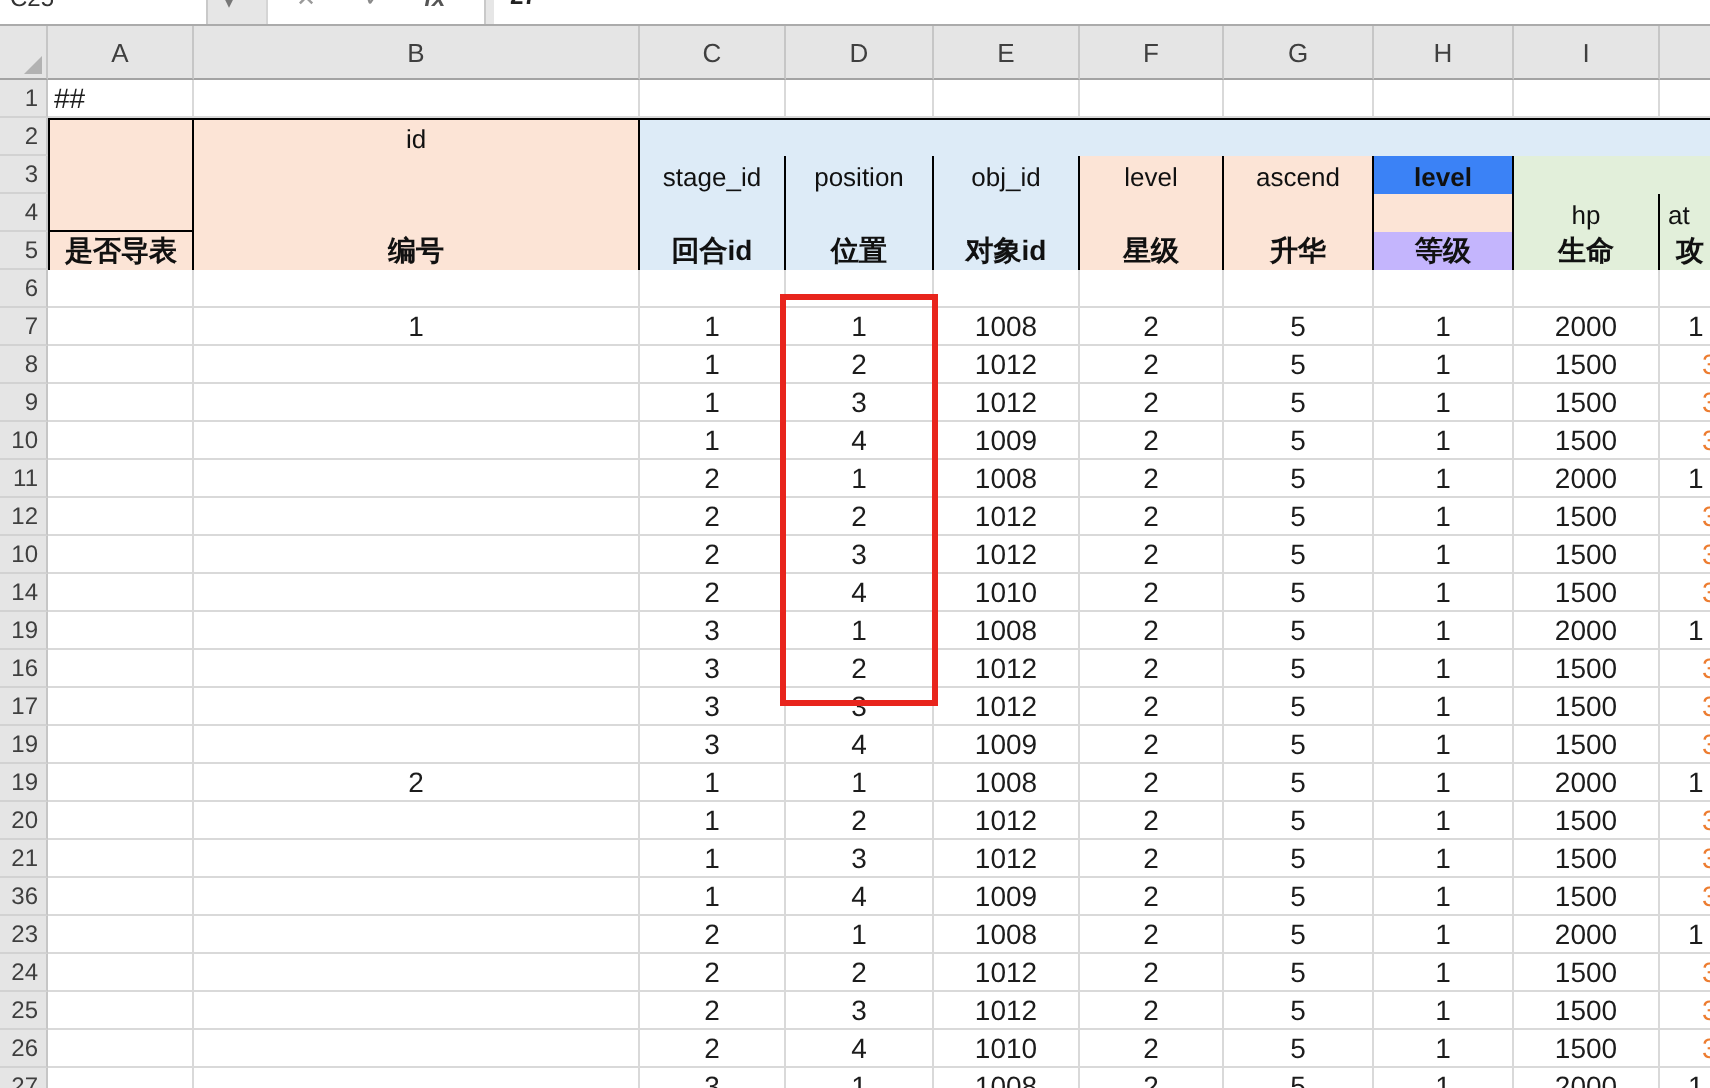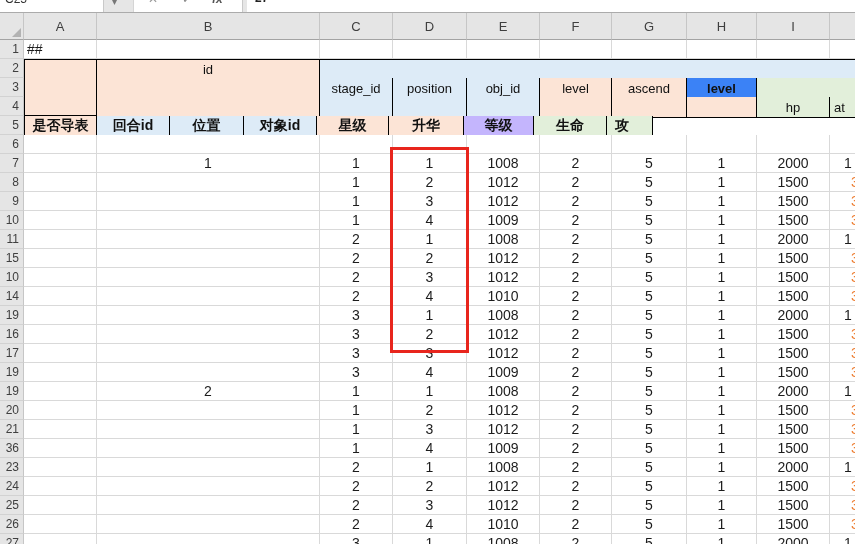--- a/index.html
+++ b/index.html
@@ -128,20 +128,21 @@
       <div class="hc" style="width: 73px; background: rgb(221, 235, 247);"></div>
       <div class="hc" style="width: 72px; background: rgb(252, 228, 214);"></div>
       <div class="hc" style="width: 75px; background: rgb(252, 228, 214);"></div>
       <div class="hc" style="width: 70px; background: rgb(252, 228, 214);"></div>
       <div class="hc" style="width: 73px; background: rgb(226, 239, 218);">hp</div>
       <div class="hc jhead" style="width: 46px; background: rgb(226, 239, 218); padding-left: 4px;">at</div>
     </div>
     <div class="row">
       <div class="rn">5</div>
       <div class="hc bold bl" style="width: 73px; background: rgb(252, 228, 214);">是否导表</div>
+      <div class="hc bold" style="width: 223px; background: rgb(252, 228, 214);">编号</div>
       <div class="hc bold" style="width: 73px; background: rgb(221, 235, 247);">回合id</div>
       <div class="hc bold" style="width: 74px; background: rgb(221, 235, 247);">位置</div>
       <div class="hc bold" style="width: 73px; background: rgb(221, 235, 247);">对象id</div>
       <div class="hc bold" style="width: 72px; background: rgb(252, 228, 214);">星级</div>
       <div class="hc bold" style="width: 75px; background: rgb(252, 228, 214);">升华</div>
       <div class="hc bold" style="width: 70px; background: #c4b5fd;">等级</div>
       <div class="hc bold" style="width: 73px; background: rgb(226, 239, 218);">生命</div>
       <div class="hc bold jhead" style="width: 46px; background: rgb(226, 239, 218); padding-left: 8px;">攻</div>
     </div>
     <div class="row">
@@ -216,21 +217,21 @@
       <div class="c" style="width: 73px;">2</div>
       <div class="c" style="width: 74px;">1</div>
       <div class="c" style="width: 73px;">1008</div>
       <div class="c" style="width: 72px;">2</div>
       <div class="c" style="width: 75px;">5</div>
       <div class="c" style="width: 70px;">1</div>
       <div class="c" style="width: 73px;">2000</div>
       <div class="c jcell" style="width: 46px; padding-left: 14px;">1</div>
     </div>
     <div class="row">
-      <div class="rn">15</div>
+      <div class="rn">12</div>
       <div class="c" style="width: 73px;"></div>
       <div class="c" style="width: 223px;"></div>
       <div class="c" style="width: 73px;">2</div>
       <div class="c" style="width: 74px;">2</div>
       <div class="c" style="width: 73px;">1012</div>
       <div class="c" style="width: 72px;">2</div>
       <div class="c" style="width: 75px;">5</div>
       <div class="c" style="width: 70px;">1</div>
       <div class="c" style="width: 73px;">1500</div>
       <div class="c jcell" style="width: 46px; color: rgb(237, 125, 49); padding-left: 21px;">3</div>

